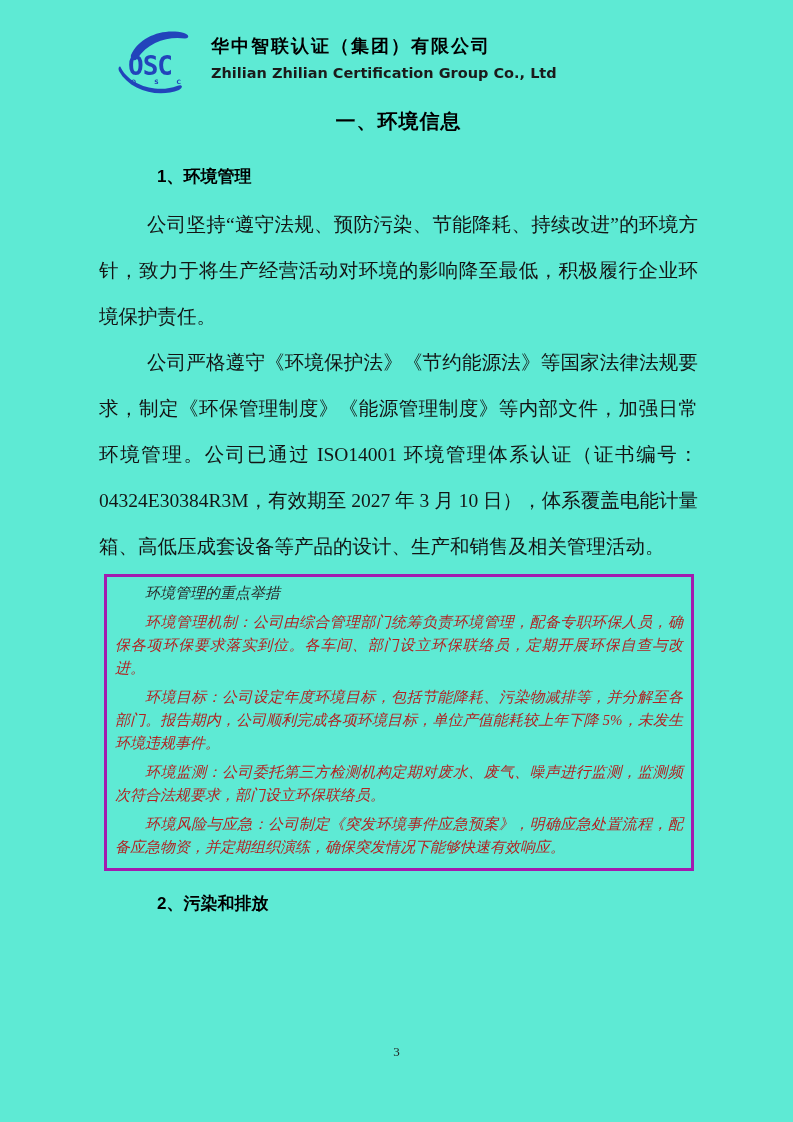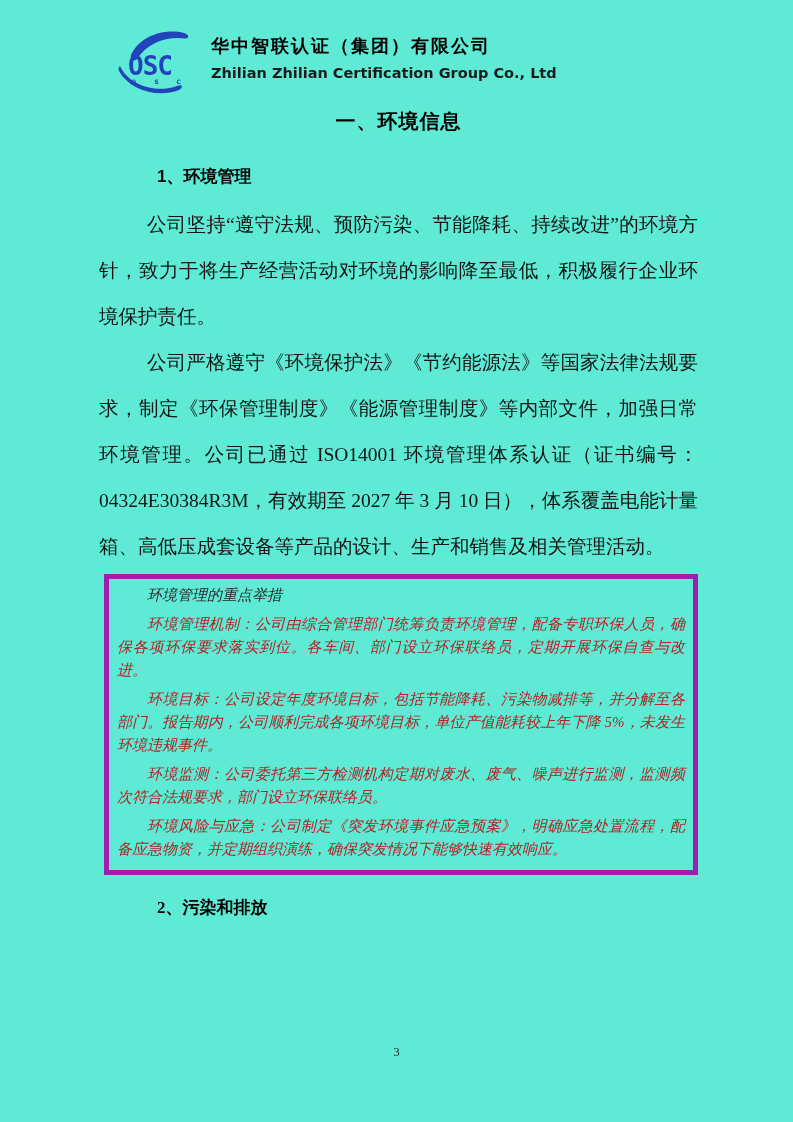--- a/index.html
+++ b/index.html
@@ -46,34 +46,34 @@
     margin:16px 0 0 58px;
     font-family:"Liberation Sans", sans-serif;
     font-size:17px;font-weight:700;color:#000;line-height:34px;
   }
   .para{margin-top:8px;}
   .para2{margin-top:0;}
   
   .highlight-box{
     margin-top:4px;margin-left:5px;
     width:568px;
-    border:5px solid #a21caf;
+    border:3px solid #a21caf;
     padding:5px 8px 9px 8px;
     box-sizing:content-box;
   }
   .highlight-box p{
     margin:0;
     font-family:"Liberation Serif", serif;
     font-style:italic;
     font-size:15px;line-height:23px;
     text-align:justify;text-indent:30px;
   }
   .box-title{color:#2a2a2a;}
   .box-item{color:var(--box-red,#b22222);margin-top:6px !important;}
-  .sub-heading-2{font-family:Liberation Serif, serif;}
+  .sub-heading-2{}
   
   .page-number{
     position:absolute;top:1044px;left:0;right:0;
     text-align:center;font-size:13px;color:#222;
   }
 </style>
 </head>
 <body>
 
 <div class="page">

